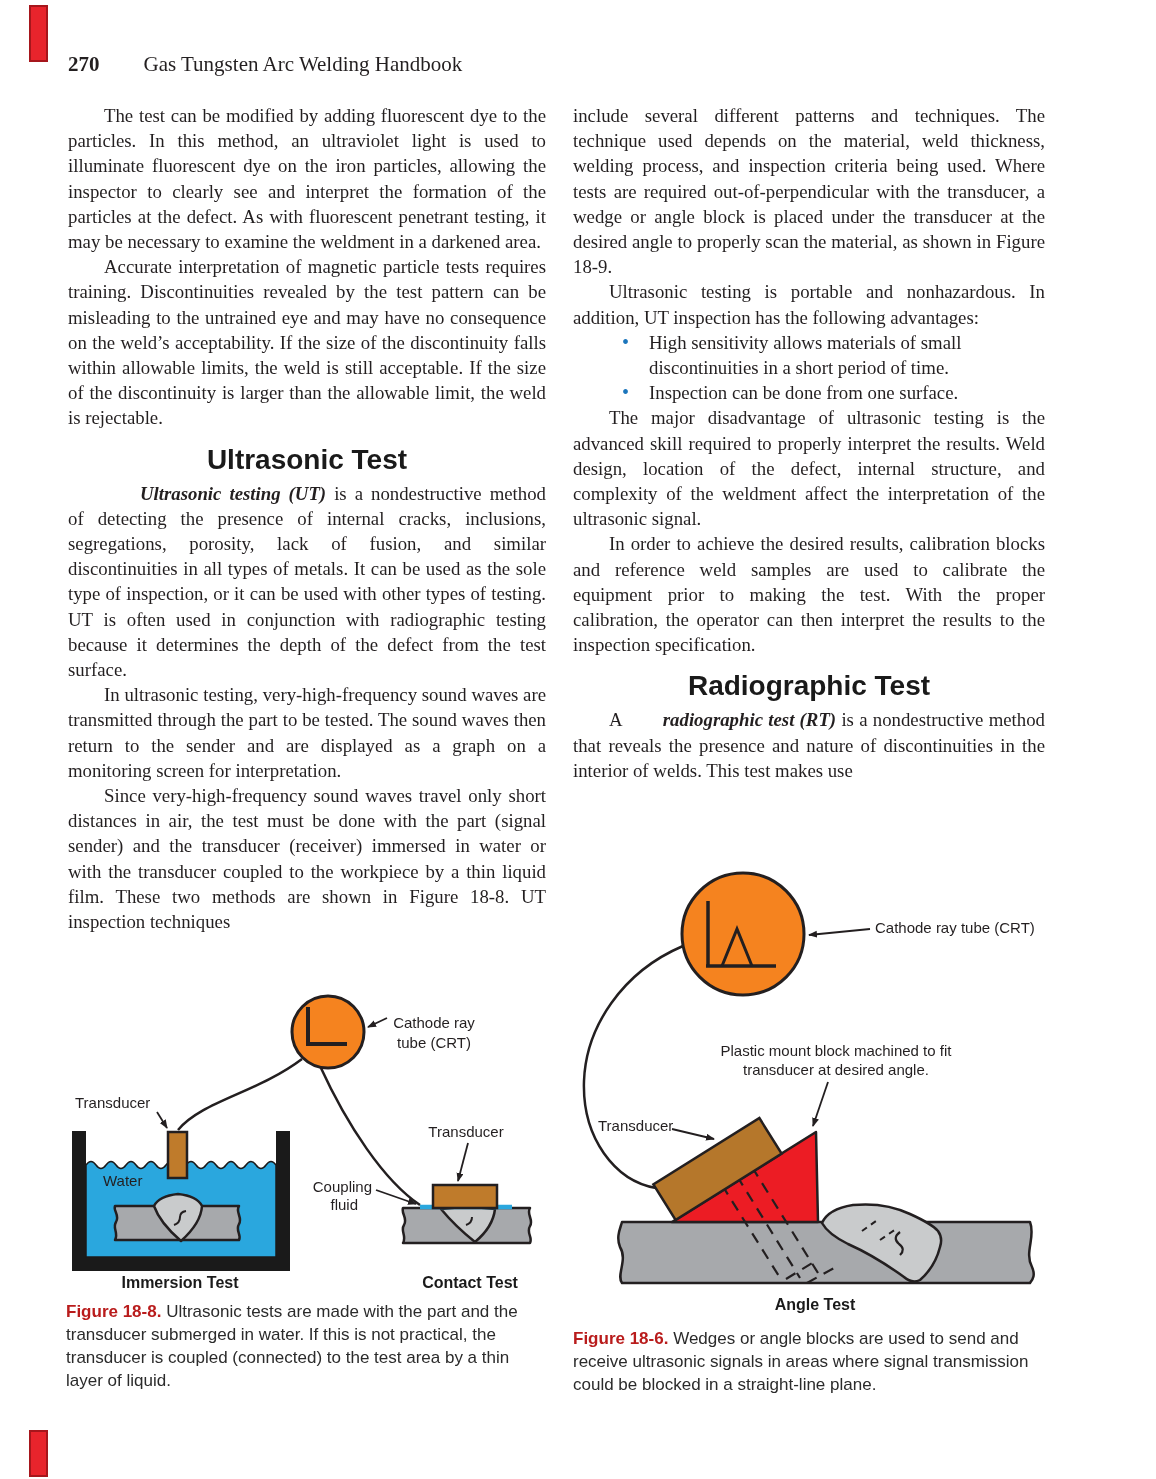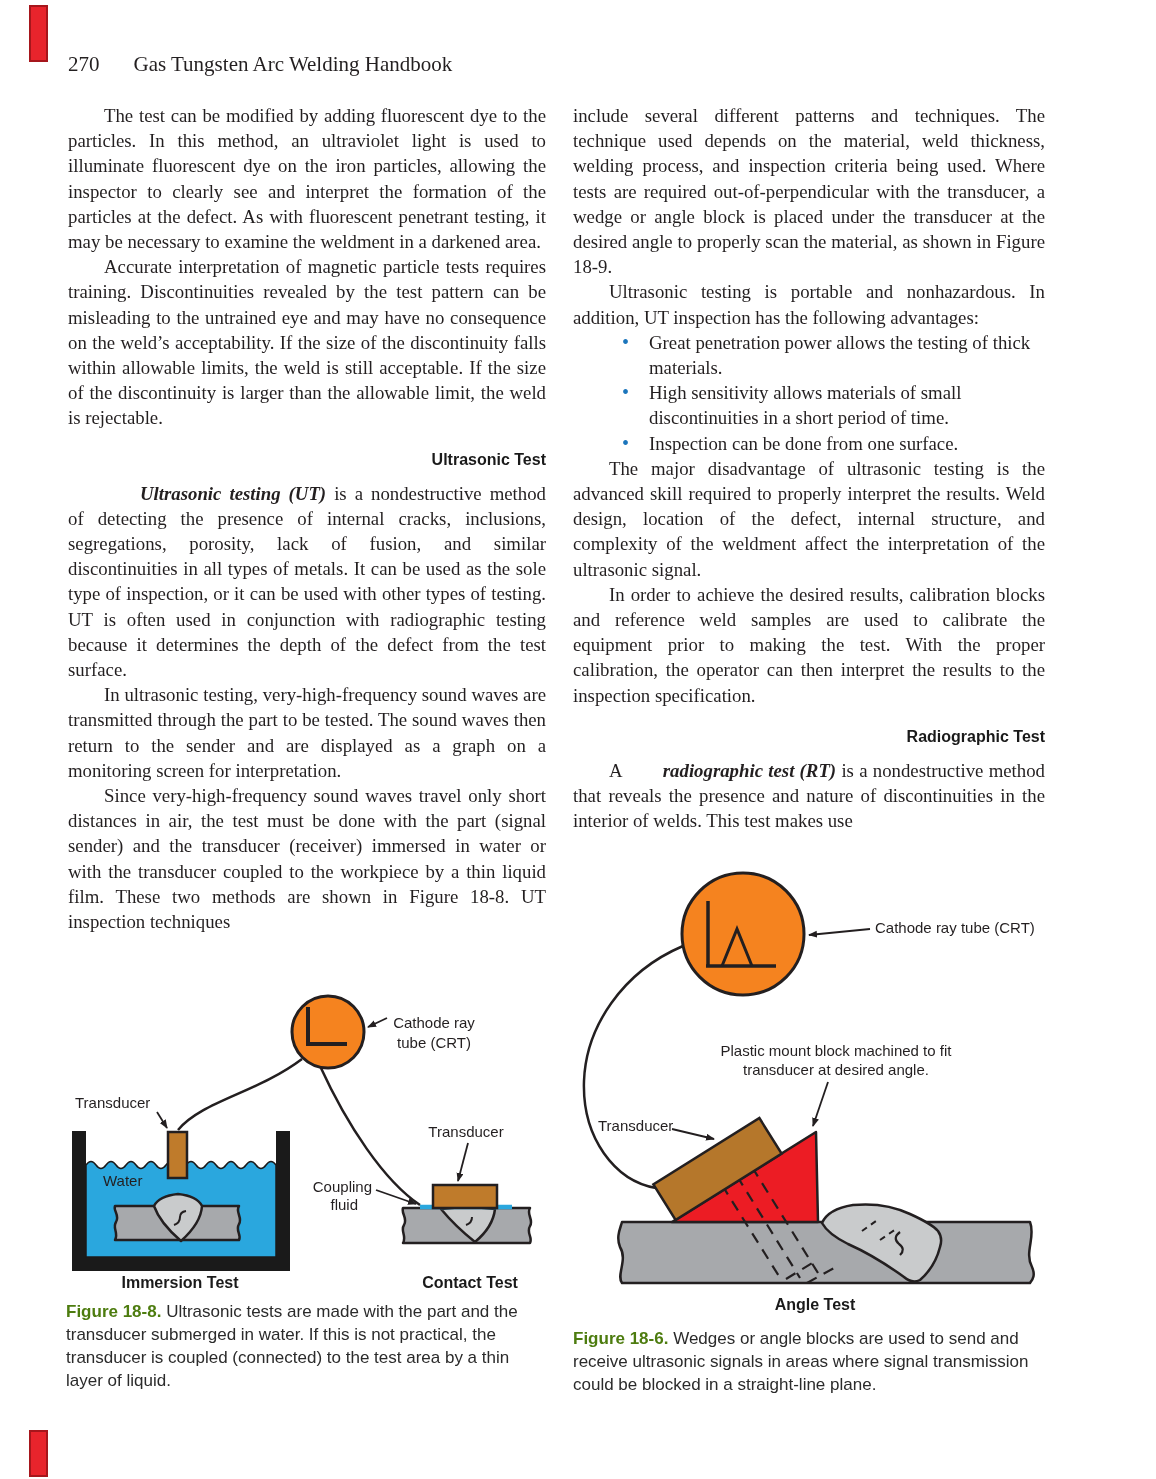--- a/index.html
+++ b/index.html
@@ -2,38 +2,38 @@
 <html><head>
 <meta charset="utf-8">
 <style>
   html,body{margin:0;padding:0;background:#ffffff;}
   .page{position:relative;width:1156px;height:1479px;background:#ffffff;overflow:hidden;
         color:#231F20;font-family:"Liberation Serif","DejaVu Serif",serif;}
   .edge-tab{position:absolute;left:29px;width:19px;background:#E8242C;border:2px solid #A6161C;box-sizing:border-box;}
   .edge-tab.top{top:5px;height:57px;}
   .edge-tab.bottom{top:1430px;height:47px;}
   .header{position:absolute;left:68px;top:52px;font-size:21px;white-space:nowrap;}
-  .pagenum{font-weight:normal;margin-right:34px;}
+  .pagenum{font-weight:bold;margin-right:44px;}
   .col{position:absolute;top:103px;font-size:18.8px;line-height:25.2px;text-align:justify;}
   .col-left{left:68px;width:478px;}
   .col-right{left:573px;width:472px;}
   p.body-para{margin:0;}
   p.indent{text-indent:36px;}
   h2.sec{font-family:"Liberation Sans","DejaVu Sans",sans-serif;font-weight:bold;
-         font-size:16px;line-height:26px;margin:16px 0 8px 0;color:#1a1a1a;text-align:right;}
+         font-size:28px;line-height:26px;margin:16px 0 8px 0;color:#1a1a1a;text-align:center;}
   .bi{font-weight:bold;font-style:italic;margin-left:36px;}
   .b{font-weight:normal;}
   ul.adv{list-style:none;margin:0;padding:0;text-align:left;}
   ul.adv li{position:relative;padding-left:76px;margin:0;}
   ul.adv li::before{content:"\2022";position:absolute;left:49px;top:0;color:#1B75BC;font-size:20px;}
   .caption{position:absolute;width:474px;font-family:"Liberation Sans","DejaVu Sans",sans-serif;
            font-size:17px;line-height:23px;color:#2b2b2b;text-align:left;}
   .cap-8{left:66px;top:1300px;}
   .cap-9{left:573px;top:1327px;}
-  .cap-label{color:#4d7c0f;font-weight:bold;}
+  .cap-label{color:#b91c1c;font-weight:bold;}
   svg{position:absolute;}
   .fig8{left:62px;top:985px;}
   .fig9{left:570px;top:855px;}
   svg text{font-family:"Liberation Sans","DejaVu Sans",sans-serif;font-size:15px;fill:#231F20;}
   svg text.figtitle{font-weight:bold;font-size:16px;fill:#1a1a1a;}
 </style>
 </head>
 <body>
 
 <div class="page">
@@ -51,21 +51,20 @@
     <h2 class="sec">Ultrasonic Test</h2>
     <p class="body-para indent"><span class="bi">Ultrasonic testing (UT)</span><span> is a nondestructive method of detecting the presence of internal cracks, inclusions, segregations, porosity, lack of fusion, and similar discontinuities in all types of metals. It can be used as the sole type of inspection, or it can be used with other types of testing. UT is often used in conjunction with radiographic testing because it determines the depth of the defect from the test surface.</span></p>
     <p class="body-para indent">In ultrasonic testing, very-high-frequency sound waves are transmitted through the part to be tested. The sound waves then return to the sender and are displayed as a graph on a monitoring screen for interpretation.</p>
     <p class="body-para indent"><span>Since very-high-frequency sound waves travel only short distances in air, the test must be done with the part (signal sender) and the transducer (receiver) immersed in water or with the transducer coupled to the workpiece by a thin liquid film. These two methods are shown in </span><span class="b">Figure 18-8</span><span>. UT inspection techniques</span></p>
   </div>
 
   <div class="col col-right">
     <p class="body-para"><span>include several different patterns and techniques. The technique used depends on the material, weld thickness, welding process, and inspection criteria being used. Where tests are required out-of-perpendicular with the transducer, a wedge or angle block is placed under the transducer at the desired angle to properly scan the material, as shown in </span><span class="b">Figure 18-9</span><span>.</span></p>
     <p class="body-para indent">Ultrasonic testing is portable and nonhazardous. In addition, UT inspection has the following advantages:</p>
     <ul class="adv">
-      <li>Great penetration power allows the testing of thick materials.</li>
       <li>High sensitivity allows materials of small discontinuities in a short period of time.</li>
       <li>Inspection can be done from one surface.</li>
     </ul>
     <p class="body-para indent">The major disadvantage of ultrasonic testing is the advanced skill required to properly interpret the results. Weld design, location of the defect, internal structure, and complexity of the weldment affect the interpretation of the ultrasonic signal.</p>
     <p class="body-para indent">In order to achieve the desired results, calibration blocks and reference weld samples are used to calibrate the equipment prior to making the test. With the proper calibration, the operator can then interpret the results to the inspection specification.</p>
     <h2 class="sec">Radiographic Test</h2>
     <p class="body-para indent"><span>A </span><span class="bi">radiographic test (RT)</span><span> is a nondestructive method that reveals the presence and nature of discontinuities in the interior of welds. This test makes use</span></p>
   </div>
 
   <svg class="fig8" width="508" height="312" viewBox="0 0 508 312">

